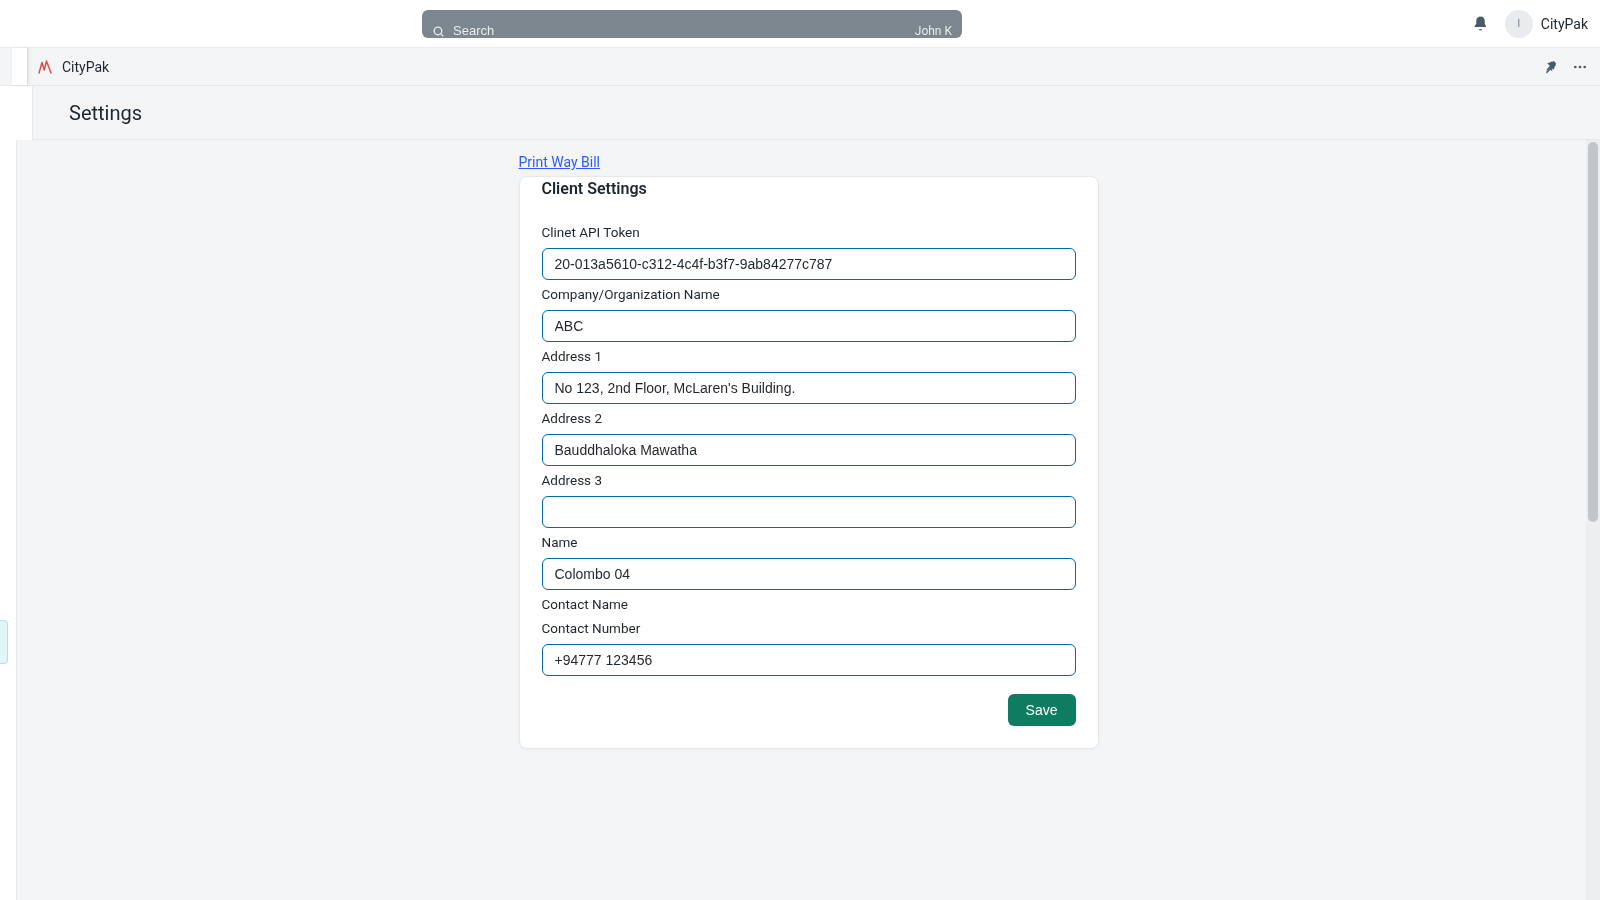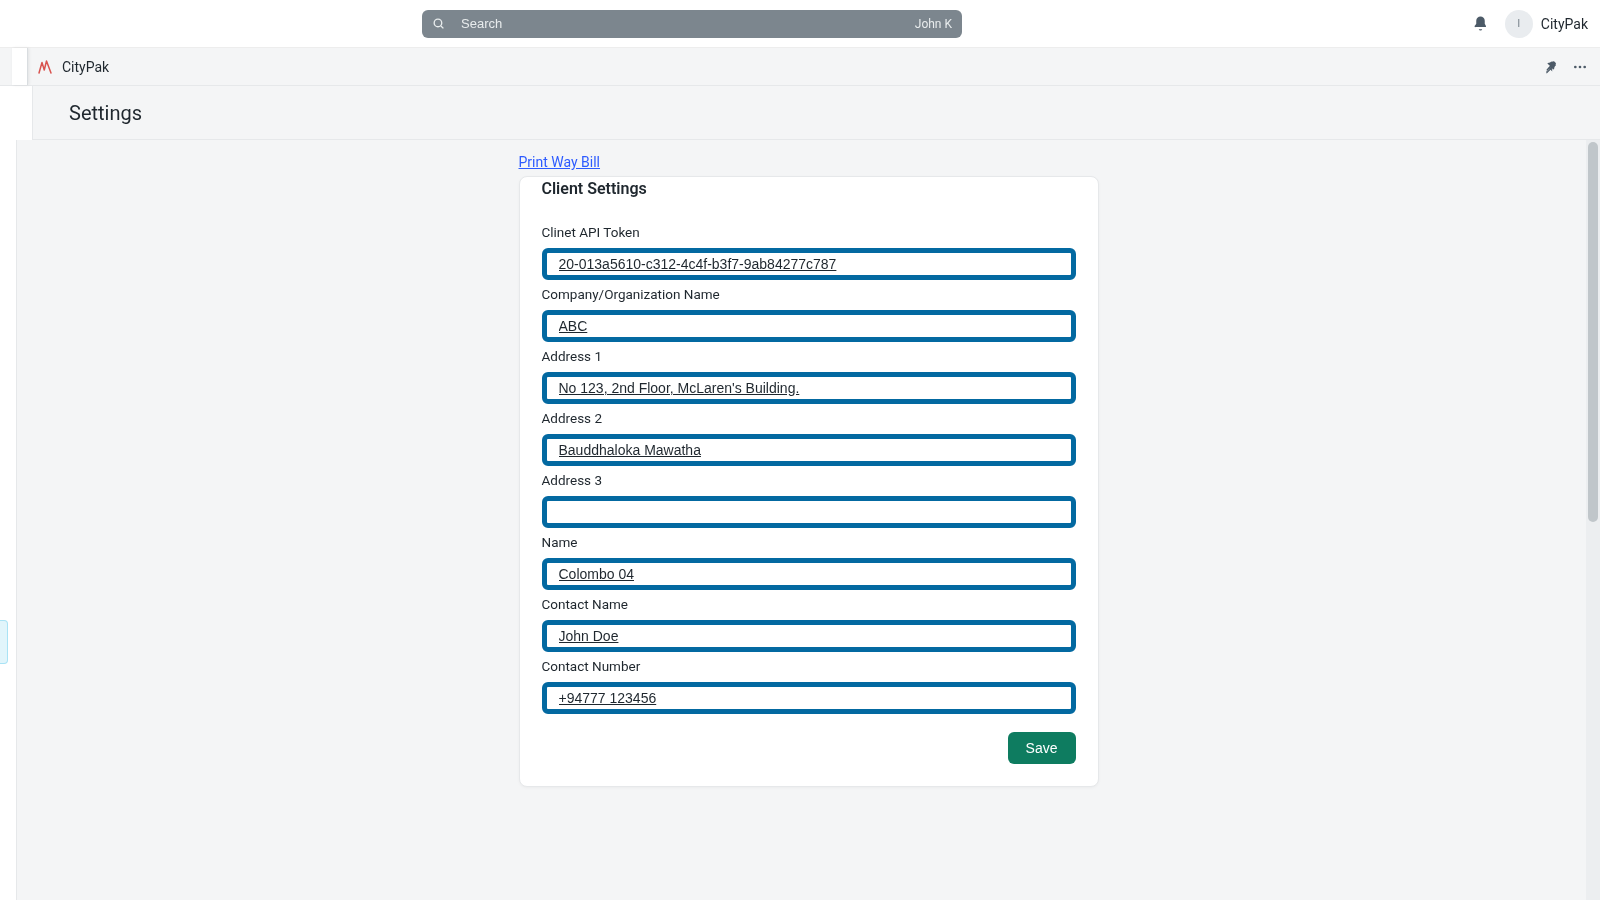--- a/index.html
+++ b/index.html
@@ -26,24 +26,23 @@
     }
     .topbar-spacer-left {
       flex: 0 0 410px;
     }
     .search-wrap {
       flex: 0 0 540px;
       height: 28px;
       background: #7c868e;
       border-radius: 6px;
       display: flex;
-      align-items: center;
+      align-items: flex-end;
       padding: 0 10px;
       color: #e8eced;
-      gap: 8px;
     }
     .search-icon {
       margin-right: 8px;
       display: flex;
       align-items: center;
     }
     .search-input {
       flex: 1;
       background: transparent;
       border: none;
@@ -189,27 +188,26 @@
     .form-label {
       display: block;
       font-size: 13.5px;
       color: #1f272e;
       margin-bottom: 8px;
     }
     .form-input {
       width: 100%;
       height: 32px;
       padding: 6px 12px;
-      border: 5px solid #0369a1;
+      border: 1px solid #0369a1;
       border-radius: 6px;
       font-size: 14px;
       color: #1f272e;
       background: #ffffff;
       outline: none;
-      text-decoration: underline;
     }
     .form-actions {
       display: flex;
       justify-content: flex-end;
       margin-top: 18px;
     }
     .btn-save {
       background: #0e7c60;
       color: #ffffff;
       border: none;
@@ -350,21 +348,20 @@
           <input class="form-input" value="" style="">
         </div>
 
         <div class="form-group">
           <label class="form-label">Name</label>
           <input class="form-input" value="Colombo 04" style="">
         </div>
 
         <div class="form-group">
           <label class="form-label">Contact Name</label>
-          <input class="form-input" value="John Doe" style="">
         </div>
 
         <div class="form-group">
           <label class="form-label">Contact Number</label>
           <input class="form-input" value="+94777 123456" style="">
         </div>
 
         <div class="form-actions">
           <button class="btn-save">Save</button>
         </div>

